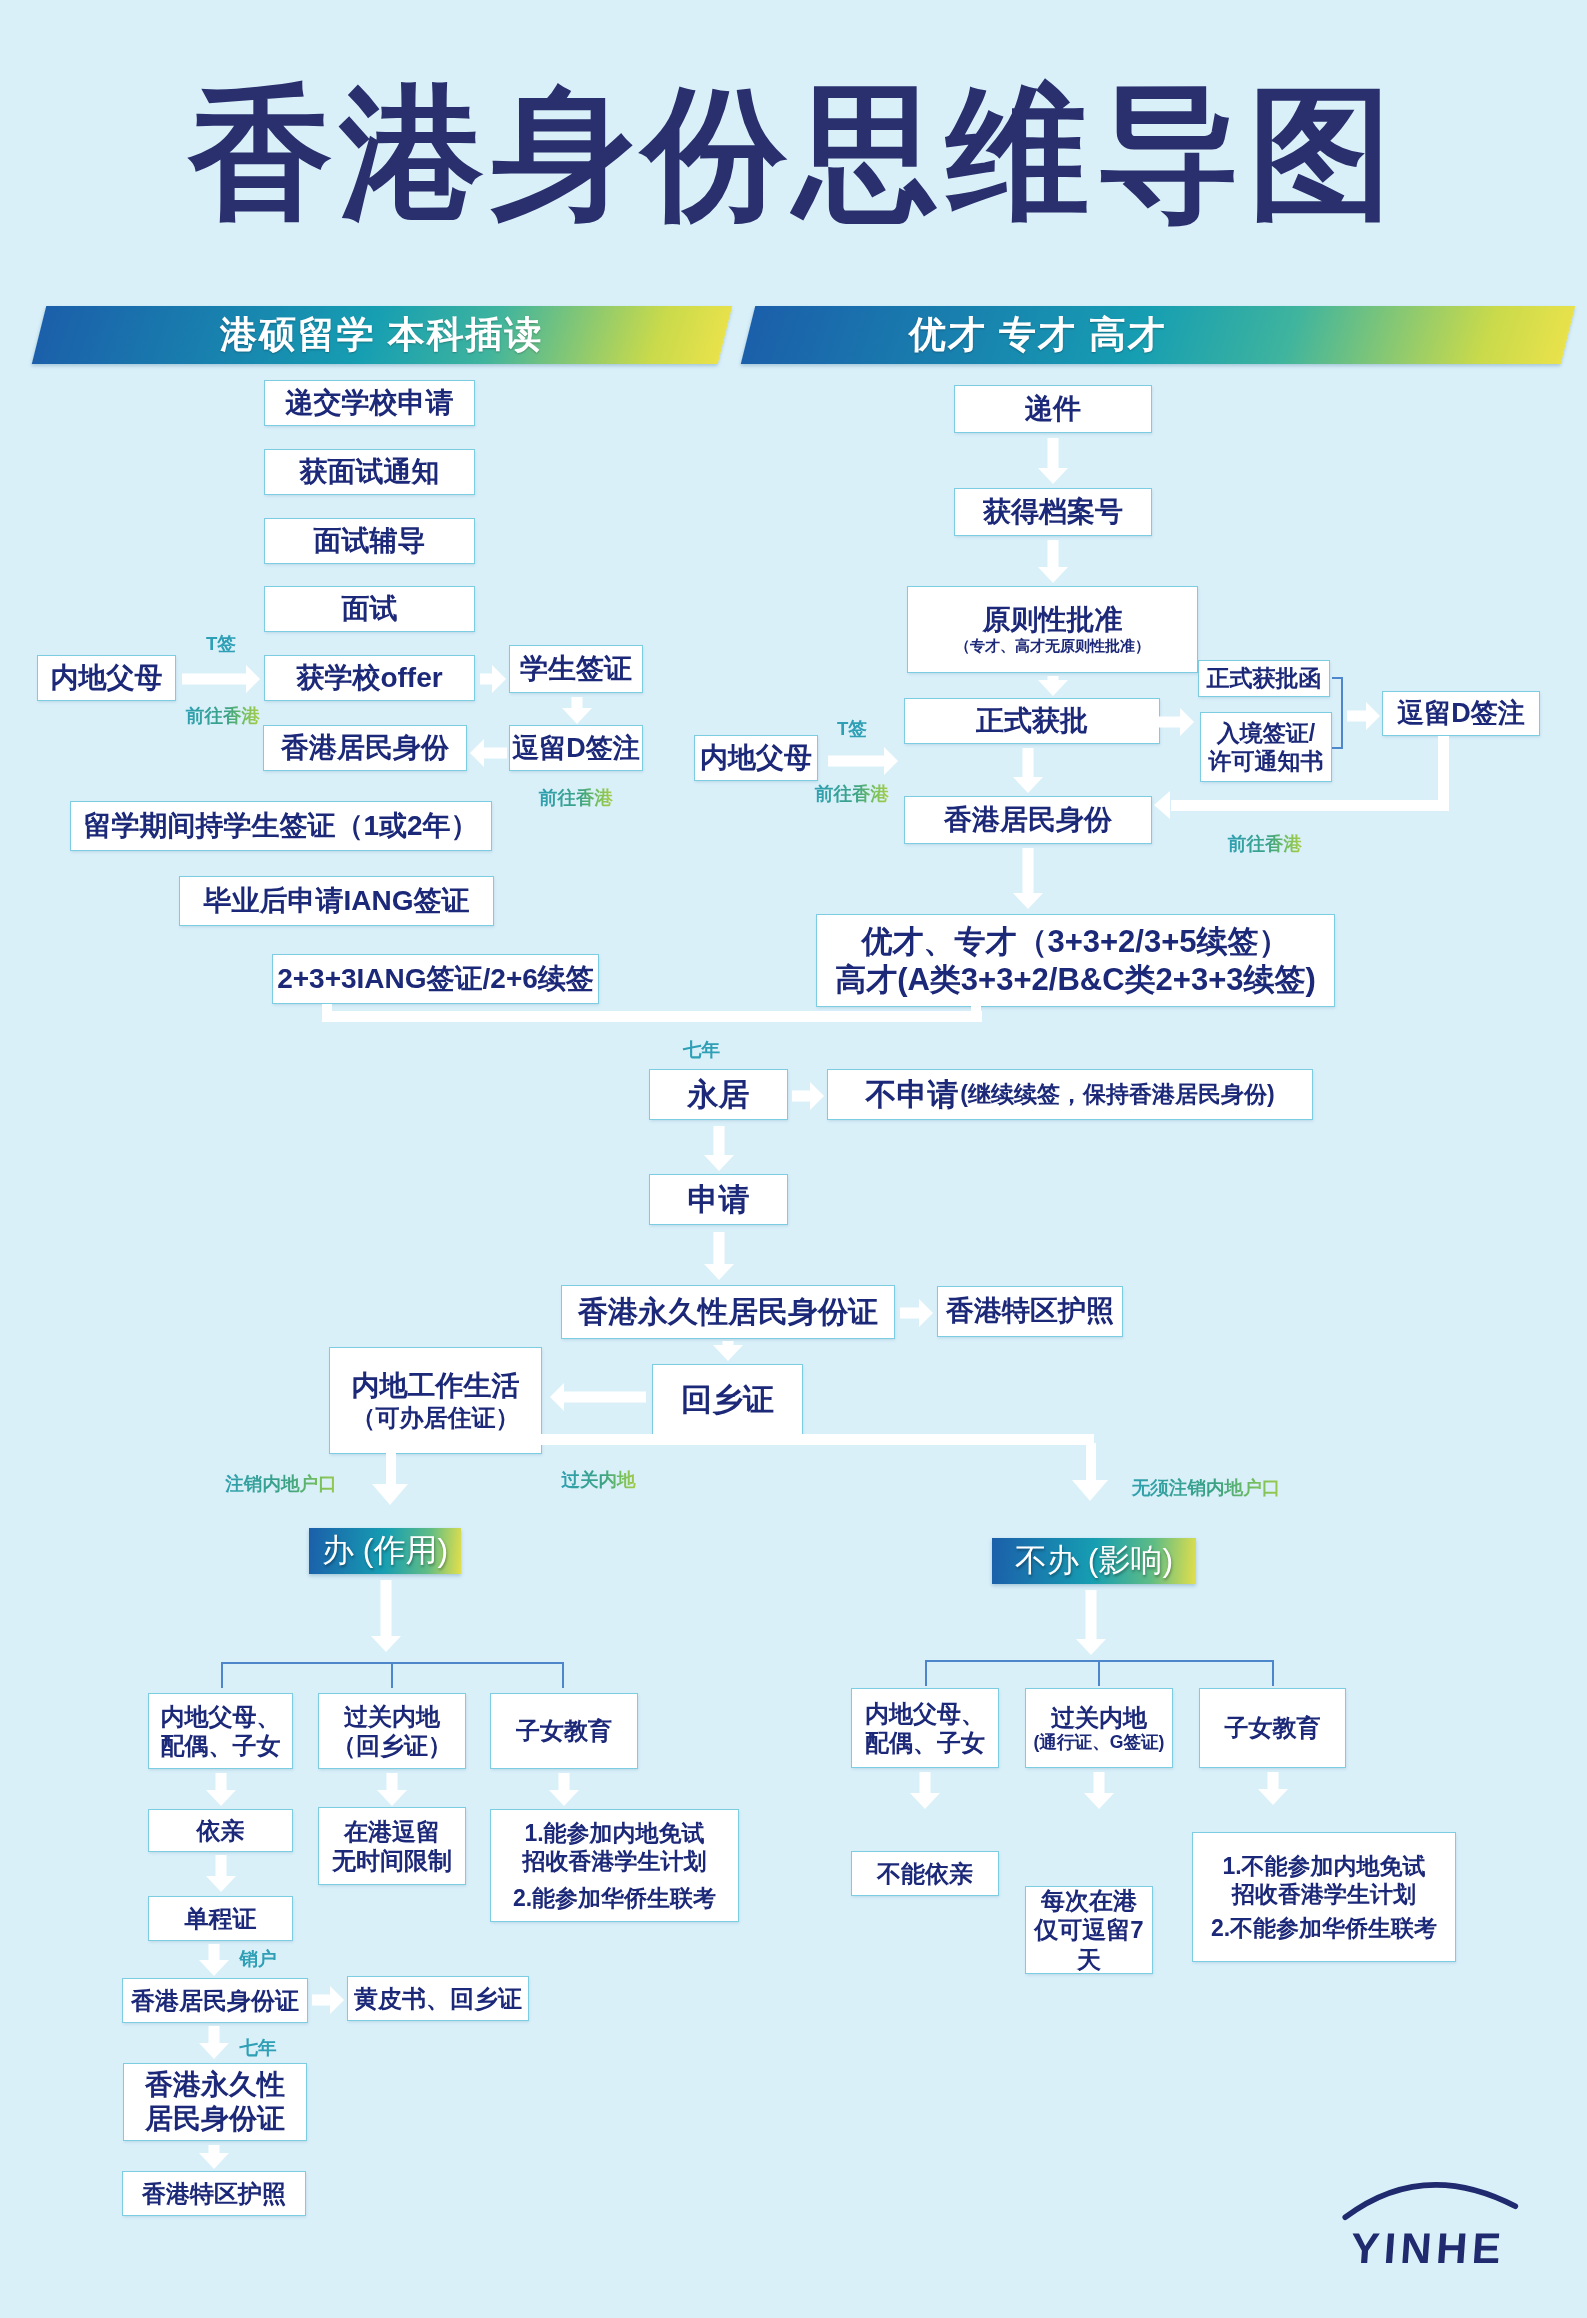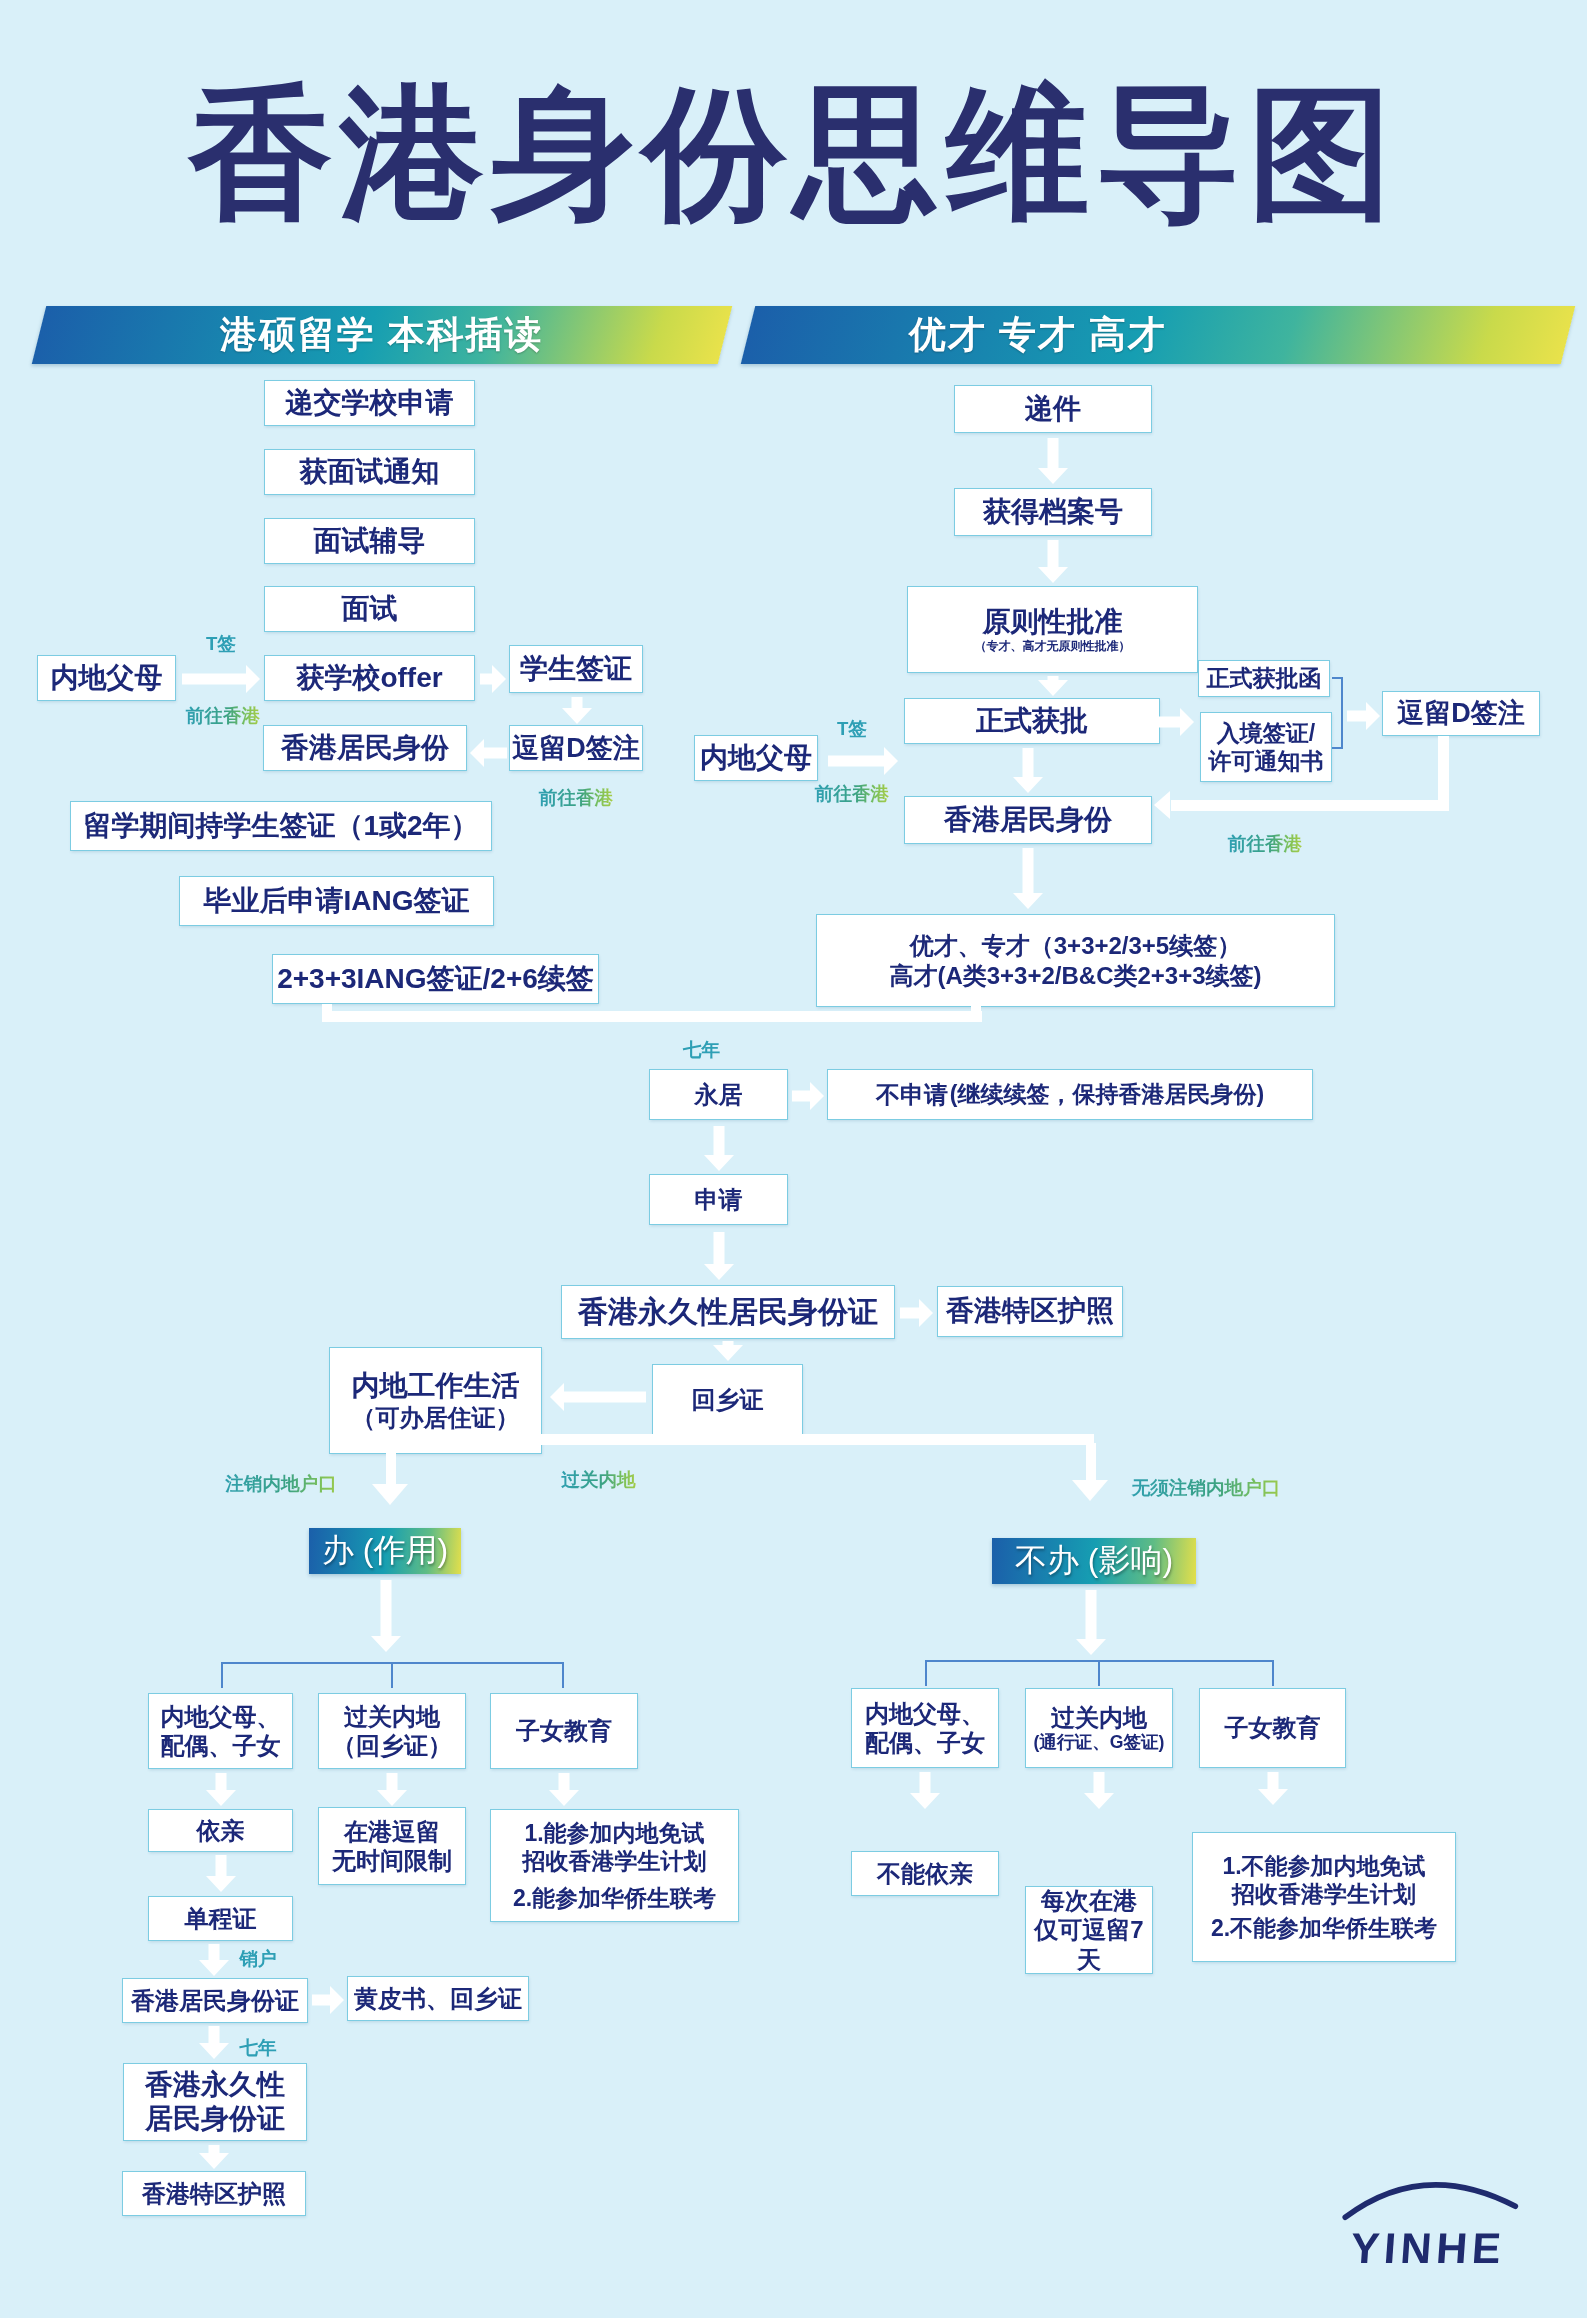--- a/index.html
+++ b/index.html
@@ -2,22 +2,22 @@
 <html style="font-size:15px"><head>
 <meta charset="utf-8">
 <style>
   html,body{margin:0;padding:0}
   body{width:1588px;height:2319px;background:#D9F0F9;font-family:"Liberation Sans",sans-serif;position:relative;overflow:hidden}
   .canvas{position:absolute;left:0;top:0;width:1588px;height:2319px}
   .title{position:absolute;left:0;top:58px;width:1588px;text-align:center;font-size:144px;font-weight:900;color:#2A2F6E;letter-spacing:7.4px}
   .band{position:absolute;height:58px;transform:skewX(-14deg);background:linear-gradient(95deg,#1B5FAA 0%,#169EB2 48%,#3FB49E 66%,#C9DA4B 90%,#E9E24B 100%);display:flex;align-items:center;justify-content:center;box-shadow:0 1.9px 3.7px rgba(20,80,120,.25)}
   .band>span{transform:skewX(14deg);color:#fff;font-weight:bold;font-size:37px;letter-spacing:1.9px;text-shadow:0 0.9px 1.9px rgba(0,0,0,.25)}
   .box{position:absolute;background:#fff;border:1.9px solid #7CCCE2;box-sizing:border-box;color:#1C2878;font-weight:bold;display:flex;flex-direction:column;align-items:center;justify-content:center;text-align:center;line-height:1.22;box-shadow:0.9px 1.9px 2.8px rgba(30,90,130,.15)}
-  .f30{font-size:28px}.f33{font-size:24px}.f26{font-size:24px}.f25{font-size:23px}.f29{font-size:27px}
-  .sub{font-size:12px}.sub25{font-size:23px}
+  .f30{font-size:28px}.f33{font-size:31px}.f26{font-size:24px}.f25{font-size:23px}.f29{font-size:27px}
+  .sub{font-size:15px}.sub25{font-size:23px}
   .lbl{position:absolute;font-weight:bold;font-size:18.6px;text-align:center}
   .teal{color:#2E9FB5}
   .gt{background:linear-gradient(90deg,#2E9FB5 0%,#3BA284 55%,#7CC15B 80%,#AFCE42 100%);color:#2E9FB5;-webkit-background-clip:text;background-clip:text;-webkit-text-fill-color:transparent}
   .bar{position:absolute;background:#fff}
   .thin{position:absolute;background:#4E86CC}
   .ad{position:absolute}
   .ad::before{content:"";position:absolute;left:50%;transform:translateX(-50%);top:0;width:11px;height:calc(100% - 16px);background:#fff}
   .ad::after{content:"";position:absolute;left:50%;transform:translateX(-50%);bottom:0;width:0;height:0;border-left:15px solid transparent;border-right:15px solid transparent;border-top:16px solid #fff}
   .arr{position:absolute}
   .arr::before{content:"";position:absolute;left:0;top:50%;transform:translateY(-50%);height:11px;width:calc(100% - 14px);background:#fff}

